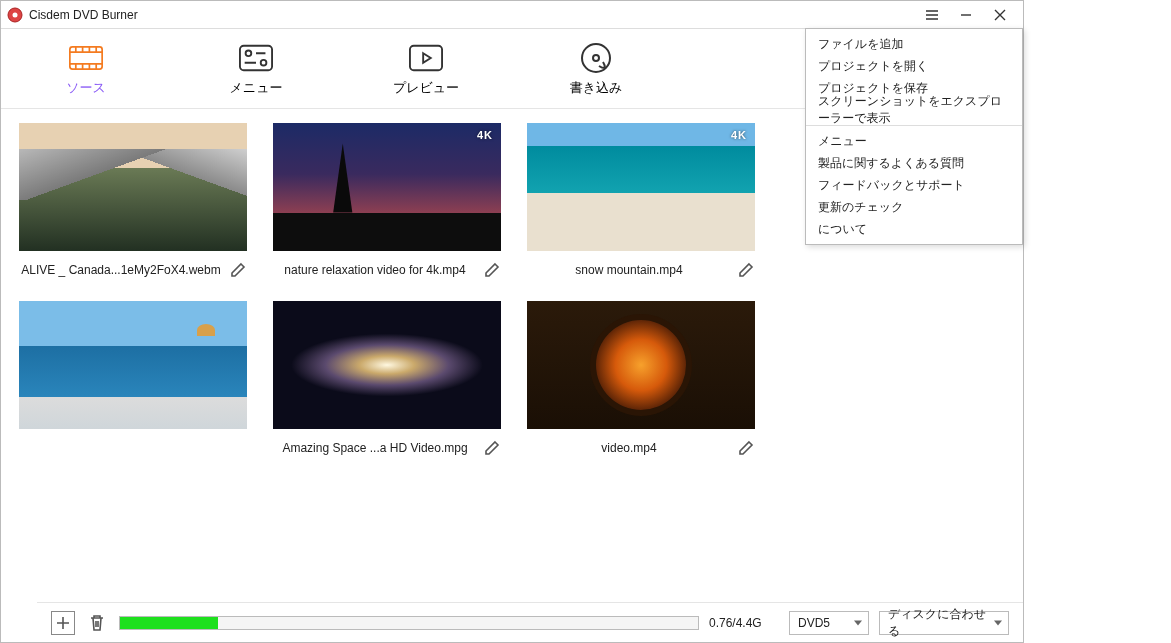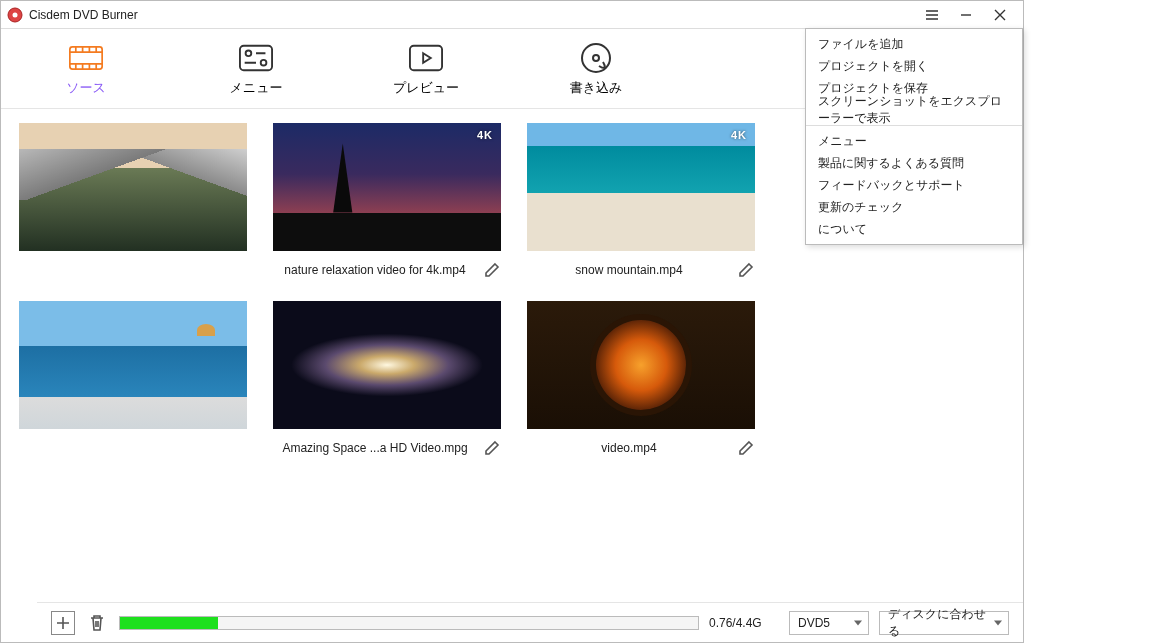--- a/index.html
+++ b/index.html
@@ -127,20 +127,28 @@
       <span>書き込み</span>
     </div>
   </div>
 
   <div class="content">
     <div class="grid" id="grid">
         <div class="item">
     <div class="thumb t-mountain">
       
     </div>
+    <div class="item-row">
+      <div class="item-name">ALIVE _ Canada...1eMy2FoX4.webm</div>
+      <div class="edit-icon">
+        <svg width="16" height="16" viewBox="0 0 16 16">
+                <path d="M11 2l3 3L5 14H2v-3z"></path>
+              </svg>
+      </div>
+    </div>
         </div>
         <div class="item">
     <div class="thumb t-night">
       <div class="badge">4K</div>
     </div>
     <div class="item-row">
       <div class="item-name">nature relaxation video for 4k.mp4</div>
       <div class="edit-icon">
         <svg width="16" height="16" viewBox="0 0 16 16">
                 <path d="M11 2l3 3L5 14H2v-3z"></path>

